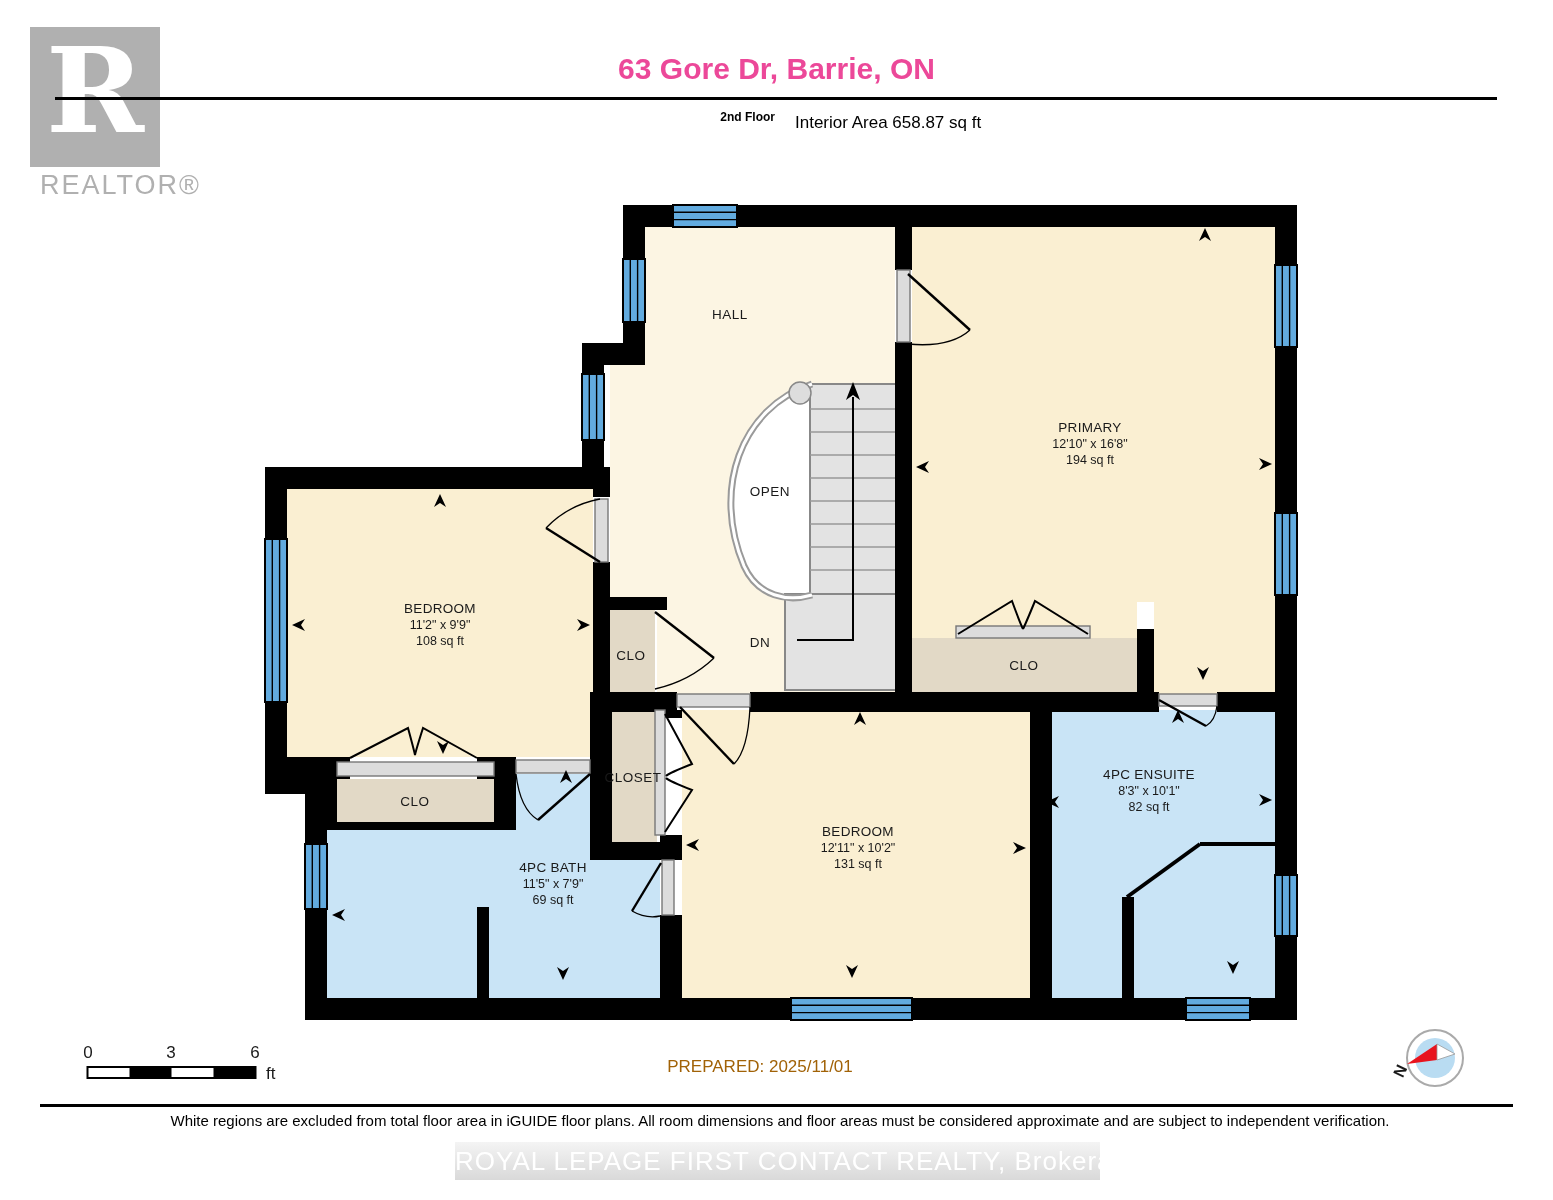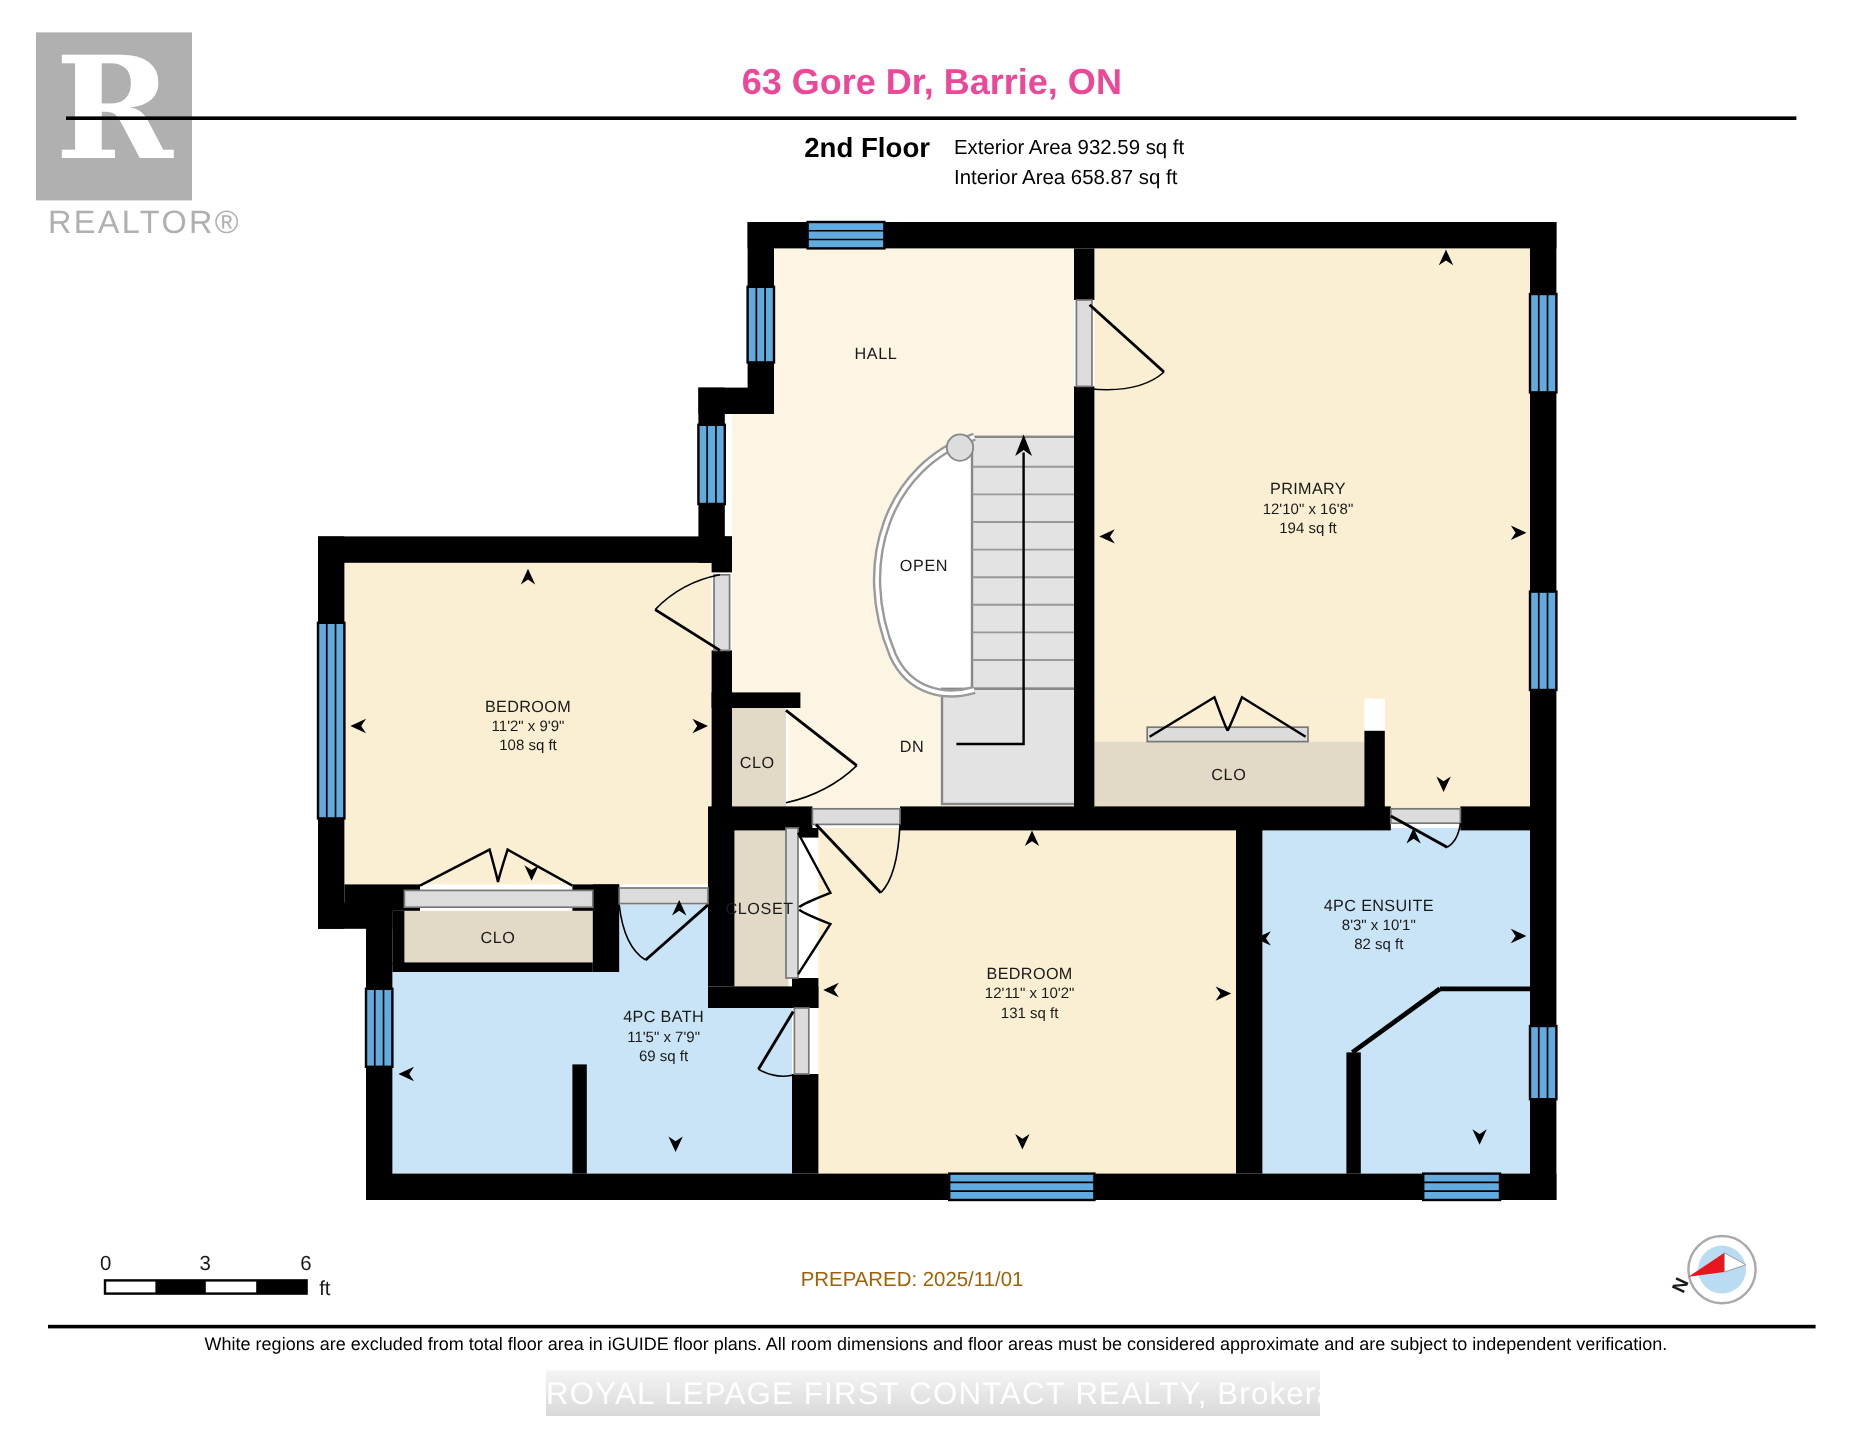--- a/index.html
+++ b/index.html
@@ -6,25 +6,25 @@
   body{width:1553px;height:1200px;position:relative;font-family:"Liberation Sans",sans-serif;overflow:hidden;}
   .abs{position:absolute;}
 
   
   .logo-box{left:30px;top:27px;width:130px;height:140px;background:#b0b0b0;color:#ffffff;
             font-family:"DejaVu Serif",serif;font-weight:bold;font-size:118px;line-height:128px;
             text-align:center;}
   .logo-word{left:16px;top:170px;width:170px;color:#b0b0b0;font-size:27px;letter-spacing:2px;font-weight:400;margin-left:24px;}
   .page-title{left:0;top:52px;width:1553px;text-align:center;font-size:30px;font-weight:bold;color:#ec4899;}
   .title-rule{left:55px;top:97px;width:1442px;height:3px;background:#000;}
-  .floor-label{left:555px;top:110px;width:220px;text-align:right;font-size:23px;font-weight:bold;color:#000;}
+  .floor-label{left:555px;top:110px;width:220px;text-align:right;font-size:12px;font-weight:bold;color:#000;}
   .area-col{left:795px;top:110px;width:320px;font-size:17px;color:#000;line-height:25px;}
 
   
-  .plan-wrap{left:250px;top:177px;width:1050px;height:830px;}
+  .plan-wrap{left:250px;top:197px;width:1050px;height:830px;}
   svg text{font-family:"Liberation Sans",sans-serif;fill:#1a1a1a;}
   .room-name{font-size:13.5px;letter-spacing:.3px;}
   .room-sub{font-size:12.5px;}
   .zone-label{font-size:13.5px;letter-spacing:.5px;}
 
   
   .scale-svg{left:80px;top:1042px;}
   .prepared{left:600px;top:1057px;width:320px;text-align:center;font-size:17px;color:#a16207;}
   .compass-svg{left:1390px;top:1015px;}
   .footer-rule{left:40px;top:1104px;width:1473px;height:3px;background:#000;}
@@ -35,21 +35,20 @@
 </style>
 </head>
 <body>
 
 <div class="abs logo-box"><span>R</span></div>
 <div class="abs logo-word">REALTOR®</div>
 <div class="abs page-title">63 Gore Dr, Barrie, ON</div>
 <div class="abs title-rule"></div>
 <div class="abs floor-label">2nd Floor</div>
 <div class="abs area-col">
-  <div>Exterior Area 932.59 sq ft</div>
   <div>Interior Area 658.87 sq ft</div>
 </div>
 
 <div class="abs plan-wrap">
 <svg width="1050" height="830" viewBox="250 185 1050 830" xmlns="http://www.w3.org/2000/svg">
 
   <g>
     <path d="M645,215 L895,215 L895,682 L657,682 L657,585 L610,585 L610,353 L645,353 Z" fill="#FCF5E3"></path>
     <path d="M912,215 L1275,215 L1275,682 L1154,682 L1154,590 L912,590 Z" fill="#FAEFD2"></path>
     <rect x="912" y="590" width="225" height="36" fill="#FAEFD2"></rect>

